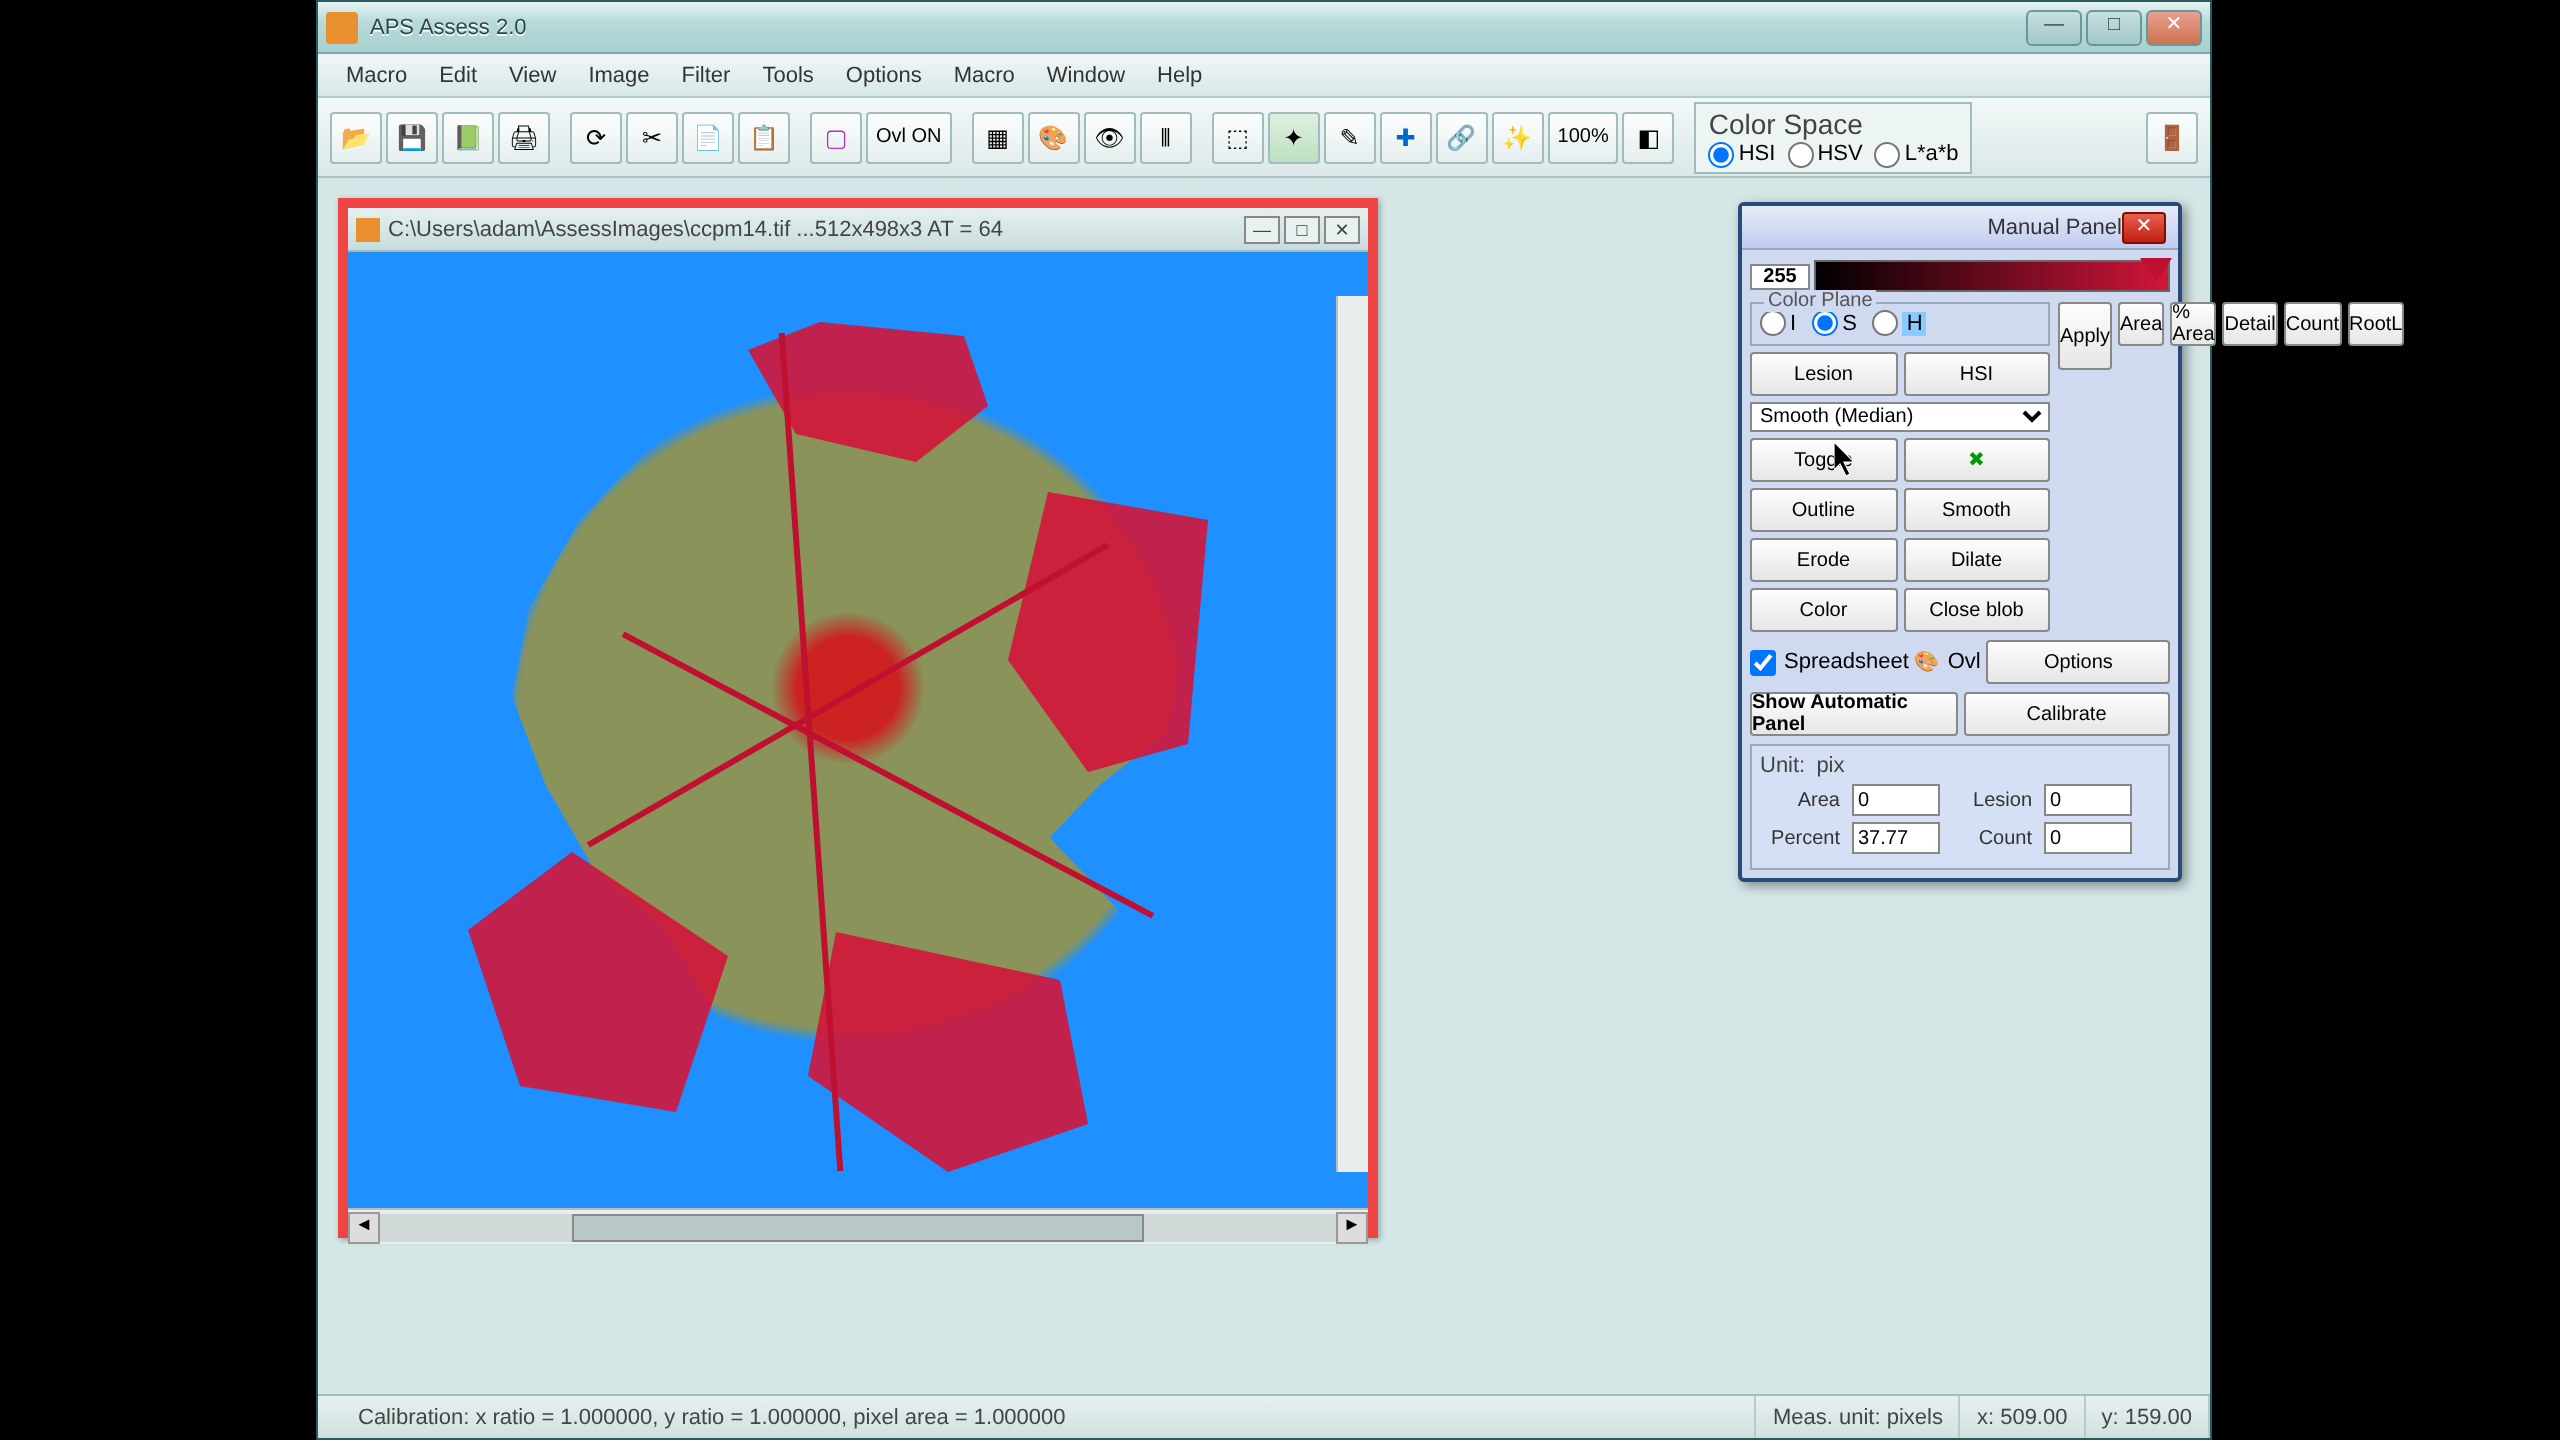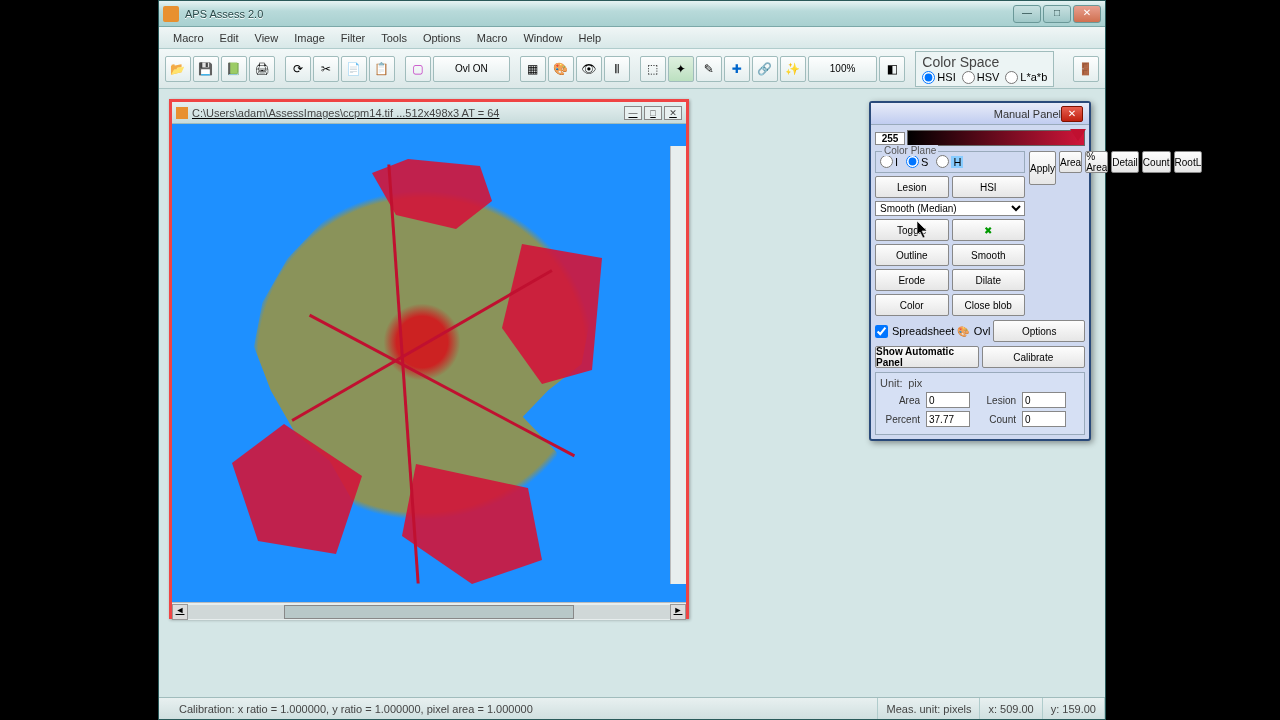--- a/index.html
+++ b/index.html
@@ -15,33 +15,33 @@
 .winbtn { width:28px; height:18px; background:linear-gradient(#c8e0e0,#a0c8c8); border:1px solid #6a9898; border-radius:3px; text-align:center; line-height:14px; color:#2a4a4a; font-size:10px; cursor:pointer; }
 .winbtn.close { background:linear-gradient(#e8a090,#d07050); color:#fff; }
 
 
 .menubar { height:22px; background:linear-gradient(#f0f6f6,#d8e8e8); display:flex; align-items:center; padding:0 6px; gap:0; border-bottom:1px solid #b0cccc; }
 .menubar span { padding:3px 8px; color:#333; cursor:pointer; }
 
 
 .toolbar { height:40px; background:linear-gradient(#f2f8f8,#dce8e8); display:flex; align-items:center; padding:0 6px; gap:2px; border-bottom:1px solid #a8c4c4; }
 .tbtn { width:26px; height:26px; background:linear-gradient(#fdfefe,#e4eeee); border:1px solid #a0bcbc; border-radius:2px; display:flex; align-items:center; justify-content:center; cursor:pointer; font-size:12px; }
-.tbtn.wide { width:auto; padding:0 21px; font-size:10px;text-align:center; }
+.tbtn.wide { width:auto; padding:0 4px; font-size:10px;text-align:center; }
 .tsep { width:6px; }
 .cs-box { margin-left:8px; border:1px solid #a0bcbc; background:#ecf4f4; padding:2px 6px; display:flex; flex-direction:column; gap:1px; }
 .cs-box .lbl { font-size:14px; color:#444; }
 .cs-opts { display:flex; gap:6px; font-size:10px; }
 .cs-opts label { display:flex; align-items:center; gap:2px; }
 .cs-opts input { margin:0; }
 
 
 .client { position:absolute; top:88px; left:0; right:0; bottom:22px; background:#d4e6e6; }
 
 
-.imgwin { position:absolute; left:10px; top:10px; width:520px; height:520px; background:#404040; border:3px solid #ef4444; box-shadow:1px 1px 3px rgba(0,0,0,.3);text-decoration:underline; }
+.imgwin { position:absolute; left:10px; top:10px; width:520px; height:520px; background:#404040; border:5px solid #ef4444; box-shadow:1px 1px 3px rgba(0,0,0,.3); }
 .imgwin .ctitle { height:22px; background:linear-gradient(#e6f0f0,#c8dcdc); display:flex; align-items:center; padding:0 4px; font-size:10px; color:#444; border-bottom:1px solid #a0bcbc; }
 .imgwin .ctitle .ci { width:12px; height:12px; background:#e89030; margin-right:4px; }
 .imgwin .ctitle .t { flex:1; }
 .imgwin .cbtns { display:flex; gap:2px; }
 .imgwin .cbtn { width:18px; height:14px; border:1px solid #888; background:#e8f0f0; font-size:9px; text-align:center; line-height:12px; cursor:pointer; }
 .canvas-wrap { position:relative; height:478px; background:#1e90ff; overflow:hidden; }
 .leaf {
   position:absolute; left:40px; top:20px; width:420px; height:440px;
   background:
     radial-gradient(circle at 50% 45%, #c22 0 8%, transparent 12%),

